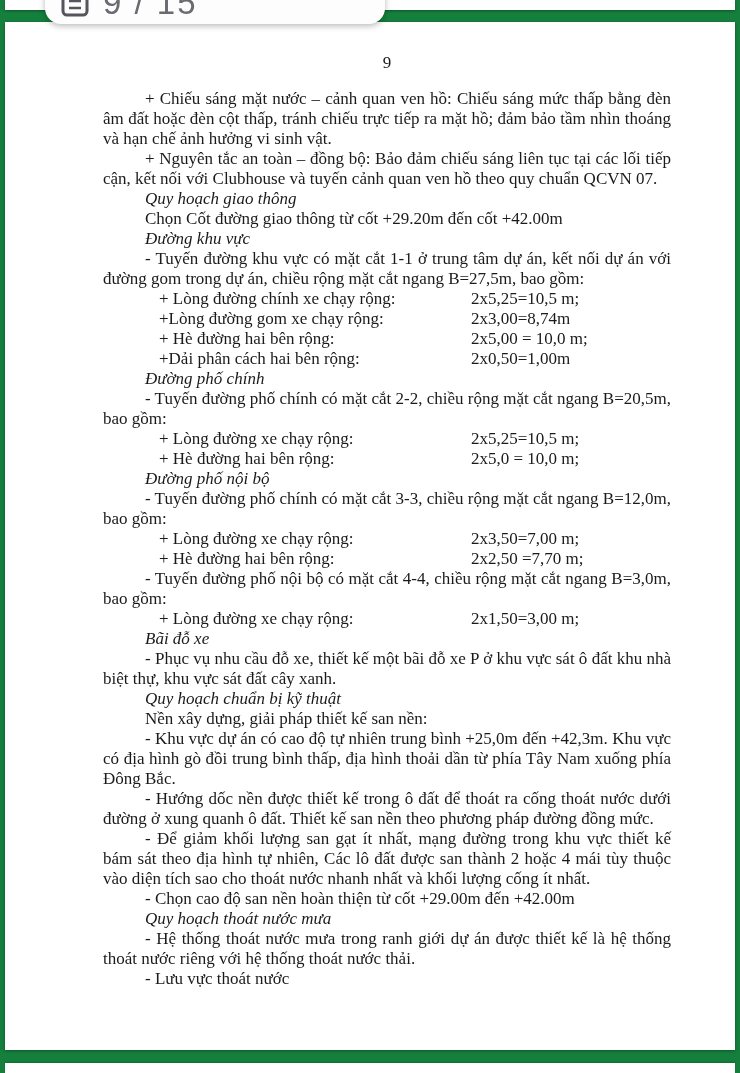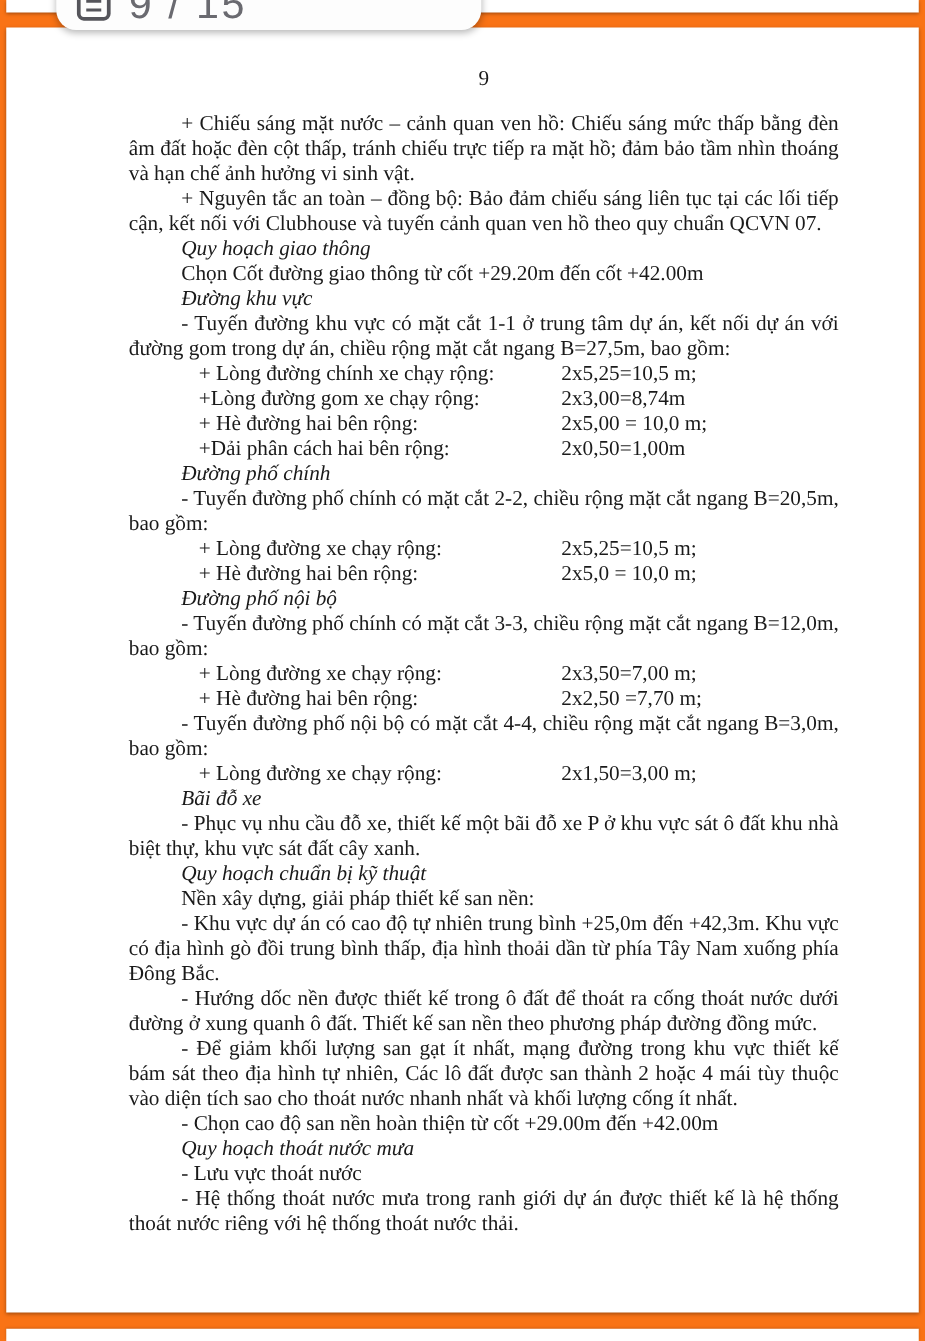--- a/index.html
+++ b/index.html
@@ -1,20 +1,20 @@
 <!DOCTYPE html>
 <html><head>
 <meta charset="utf-8">
 <style>
   html, body { margin: 0; padding: 0; }
   .viewer {
     position: relative;
     width: 740px;
     height: 1073px;
-    background: #f97316;
+    background: #15803d;
     overflow: hidden;
     font-family: "Liberation Serif", serif;
   }
   .sheet {
     position: absolute;
     left: 5px;
     right: 5px;
     background: #ffffff;
   }
   .sheet-prev { top: 0; height: 10px; box-shadow: 0 1px 3px rgba(0,0,0,0.35); }
@@ -67,21 +67,21 @@
     margin: 0 0 0 42px;
     font-weight: normal;
     font-style: italic;
   }
   .sub {
     margin: 0 0 0 42px;
     font-style: italic;
   }
   .row { position: relative; margin: 0; height: 20px; }
   .row .lbl { margin-left: 56px; }
-  .row .val { position: absolute; left: 346px; top: 0; }
+  .row .val { position: absolute; left: 368px; top: 0; }
 </style>
 </head>
 <body>
 
 <div class="viewer">
 
   <div class="sheet sheet-prev"></div>
 
   <div class="pill">
     <svg class="pill-icon" viewBox="0 0 28 30" fill="none" xmlns="http://www.w3.org/2000/svg">
@@ -154,21 +154,21 @@
 
       <p class="sub">Bãi đỗ xe</p>
       <p class="para">- Phục vụ nhu cầu đỗ xe, thiết kế một bãi đỗ xe P ở khu vực sát ô đất khu nhà biệt thự, khu vực sát đất cây xanh.</p>
       <p class="head">Quy hoạch chuẩn bị kỹ thuật</p>
       <p class="para">Nền xây dựng, giải pháp thiết kế san nền:</p>
       <p class="para">- Khu vực dự án có cao độ tự nhiên trung bình +25,0m đến +42,3m. Khu vực có địa hình gò đồi trung bình thấp, địa hình thoải dần từ phía Tây Nam xuống phía Đông Bắc.</p>
       <p class="para">- Hướng dốc nền được thiết kế trong ô đất để thoát ra cống thoát nước dưới đường ở xung quanh ô đất. Thiết kế san nền theo phương pháp đường đồng mức.</p>
       <p class="para">- Để giảm khối lượng san gạt ít nhất, mạng đường trong khu vực thiết kế bám sát theo địa hình tự nhiên, Các lô đất được san thành 2 hoặc 4 mái tùy thuộc vào diện tích sao cho thoát nước nhanh nhất và khối lượng cống ít nhất.</p>
       <p class="para">- Chọn cao độ san nền hoàn thiện từ cốt +29.00m đến +42.00m</p>
       <p class="head">Quy hoạch thoát nước mưa</p>
+      <p class="para">- Hệ thống thoát nước mưa trong ranh giới dự án được thiết kế là hệ thống thoát nước riêng với hệ thống thoát nước thải.</p>
       <p class="para">- Lưu vực thoát nước</p>
-      <p class="para">- Hệ thống thoát nước mưa trong ranh giới dự án được thiết kế là hệ thống thoát nước riêng với hệ thống thoát nước thải.</p>
 
     </div>
   </div>
 
   <div class="sheet sheet-next"></div>
 
 </div>
 
 </body></html>

